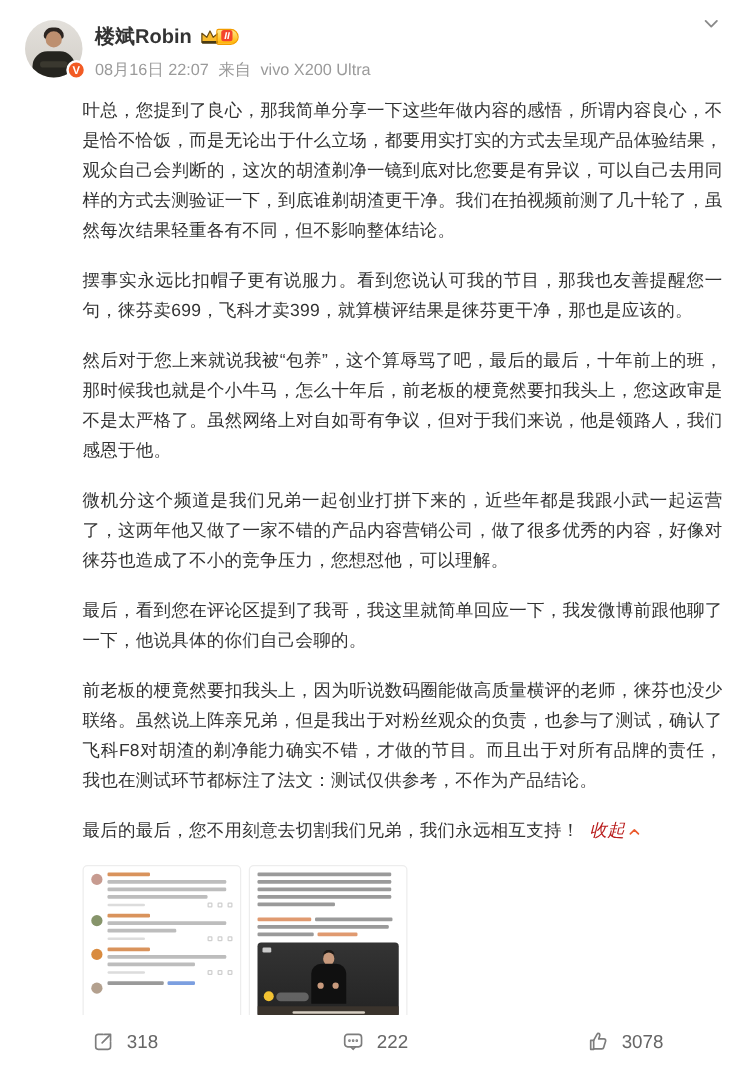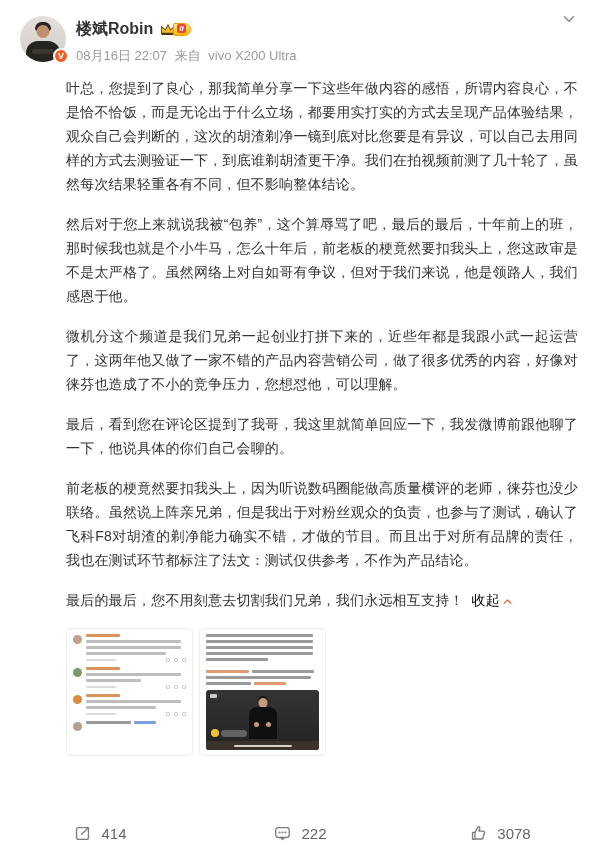--- a/index.html
+++ b/index.html
@@ -33,22 +33,22 @@
     background:linear-gradient(180deg,#ffe98c,#ffb300); border:1px solid #f29d00;
     display:flex; align-items:flex-start; }
   .vip-lvl { background:#f4452c; color:#fff; font-size:8px; font-weight:bold;
     font-style:italic; border-radius:2px; padding:0 2px; line-height:9px; }
   .meta-row { margin-top:7px; font-size:13px; color:#9a9a9a; }
   .meta-row span { margin-right:4px; }
   
   .post-text { margin:76px 22px 0 66px; }
   .post-text p { font-size:14px; line-height:24px; letter-spacing:0.2px;
     color:#333; text-align:justify; margin:0 0 16px; }
-  .collapse-link { color:#000000; cursor:pointer; white-space:nowrap; margin-left:8px;
-    display:inline-flex; align-items:center; gap:1px; }
+  .collapse-link { color:#b91c1c; cursor:pointer; white-space:nowrap; margin-left:8px;
+    display:inline-flex; align-items:center; gap:1px;font-style:italic; }
   .collapse-link svg { position:relative; top:1px; }
   
   .attachments { margin:6px 0 0 66px; display:flex; gap:6px; }
   .attach { width:127px; height:128px; border:1px solid #ededed; border-radius:4px;
     background:#fff; overflow:hidden; cursor:pointer; }
   .attach-inner { width:100%; height:100%; padding:5px 6px; filter:blur(.35px);
     display:flex; flex-direction:column; }
   .c-item { display:flex; gap:4px; margin-bottom:5px; }
   .c-ava { width:9px; height:9px; border-radius:50%; flex:none; margin-top:1px; }
   .c1{background:#c79b90}.c2{background:#86946a}.c3{background:#d98b3f}.c4{background:#b3a08e}
@@ -127,20 +127,21 @@
       <div class="meta-row">
         <span>08月16日 22:07</span>
         <span>来自</span>
         <span>vivo X200 Ultra</span>
       </div>
     </div>
   </div>
 
   <div class="post-text" id="post-text">
       <p>叶总，您提到了良心，那我简单分享一下这些年做内容的感悟，所谓内容良心，不是恰不恰饭，而是无论出于什么立场，都要用实打实的方式去呈现产品体验结果，观众自己会判断的，这次的胡渣剃净一镜到底对比您要是有异议，可以自己去用同样的方式去测验证一下，到底谁剃胡渣更干净。我们在拍视频前测了几十轮了，虽然每次结果轻重各有不同，但不影响整体结论。</p>
+      <p>摆事实永远比扣帽子更有说服力。看到您说认可我的节目，那我也友善提醒您一句，徕芬卖699，飞科才卖399，就算横评结果是徕芬更干净，那也是应该的。</p>
       <p>然后对于您上来就说我被“包养”，这个算辱骂了吧，最后的最后，十年前上的班，那时候我也就是个小牛马，怎么十年后，前老板的梗竟然要扣我头上，您这政审是不是太严格了。虽然网络上对自如哥有争议，但对于我们来说，他是领路人，我们感恩于他。</p>
       <p>微机分这个频道是我们兄弟一起创业打拼下来的，近些年都是我跟小武一起运营了，这两年他又做了一家不错的产品内容营销公司，做了很多优秀的内容，好像对徕芬也造成了不小的竞争压力，您想怼他，可以理解。</p>
       <p>最后，看到您在评论区提到了我哥，我这里就简单回应一下，我发微博前跟他聊了一下，他说具体的你们自己会聊的。</p>
       <p>前老板的梗竟然要扣我头上，因为听说数码圈能做高质量横评的老师，徕芬也没少联络。虽然说上阵亲兄弟，但是我出于对粉丝观众的负责，也参与了测试，确认了飞科F8对胡渣的剃净能力确实不错，才做的节目。而且出于对所有品牌的责任，我也在测试环节都标注了法文：测试仅供参考，不作为产品结论。</p>
       <p>最后的最后，您不用刻意去切割我们兄弟，我们永远相互支持！<span class="collapse-link">
           <span>收起</span>
           <svg width="13" height="13" viewBox="0 0 24 24" fill="none" stroke="#eb5a2d" stroke-width="2.4" stroke-linecap="round" stroke-linejoin="round">
             <polyline points="6,15 12,9 18,15"></polyline>
           </svg>
         </span></p>
@@ -250,21 +251,21 @@
 
   </div>
 
   <div class="footer">
     <div class="act">
       <svg width="19" height="19" viewBox="0 0 24 24" fill="none" stroke="#7d7d7d" stroke-width="1.7" stroke-linecap="round" stroke-linejoin="round">
         <path d="M12 4.5H7A2.5 2.5 0 0 0 4.5 7v10A2.5 2.5 0 0 0 7 19.5h10a2.5 2.5 0 0 0 2.5-2.5v-5"></path>
         <polyline points="13.5,4.5 19.5,4.5 19.5,10.5"></polyline>
         <line x1="19" y1="5" x2="11" y2="13"></line>
       </svg>
-      <span>414</span>
+      <span>318</span>
     </div>
     <div class="act">
       <svg width="19" height="19" viewBox="0 0 24 24" fill="none" stroke="#7d7d7d" stroke-width="1.7" stroke-linecap="round" stroke-linejoin="round">
         <rect x="3.5" y="4.5" width="17" height="12.5" rx="3"></rect>
         <polyline points="9.8,17 12,19.5 14.2,17"></polyline>
         <circle cx="8.3" cy="10.8" r="0.5" fill="#7d7d7d"></circle>
         <circle cx="12" cy="10.8" r="0.5" fill="#7d7d7d"></circle>
         <circle cx="15.7" cy="10.8" r="0.5" fill="#7d7d7d"></circle>
       </svg>
       <span>222</span>

